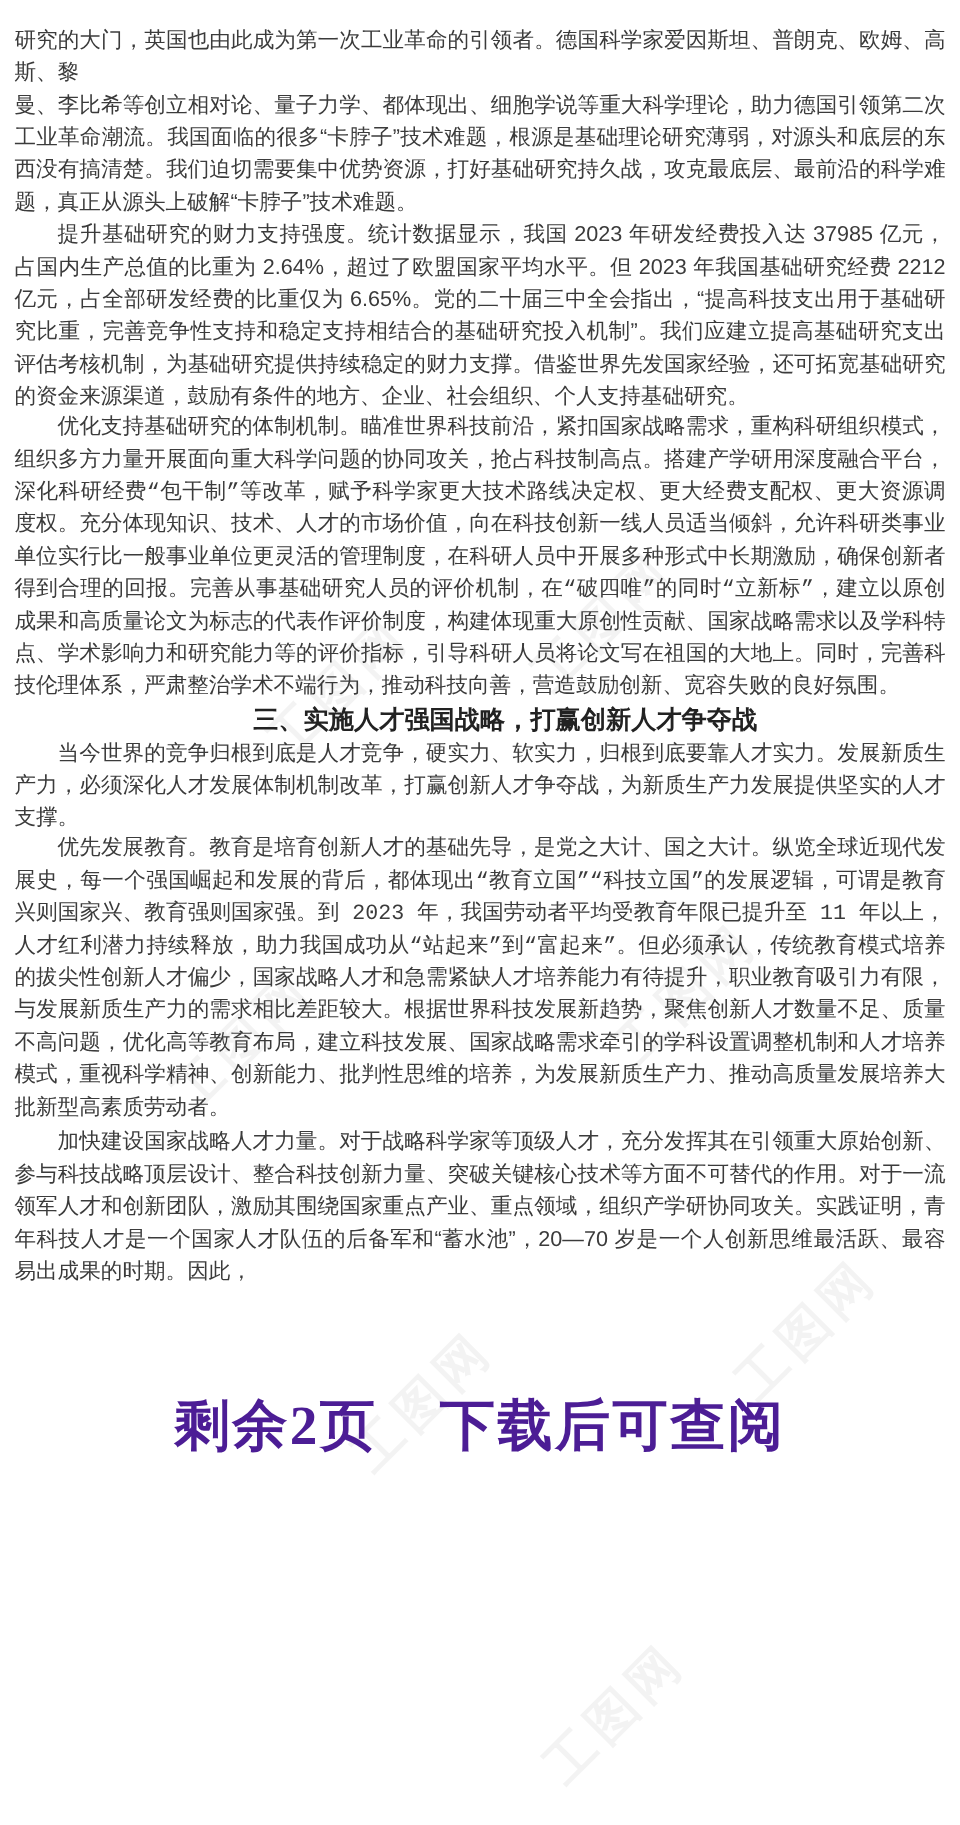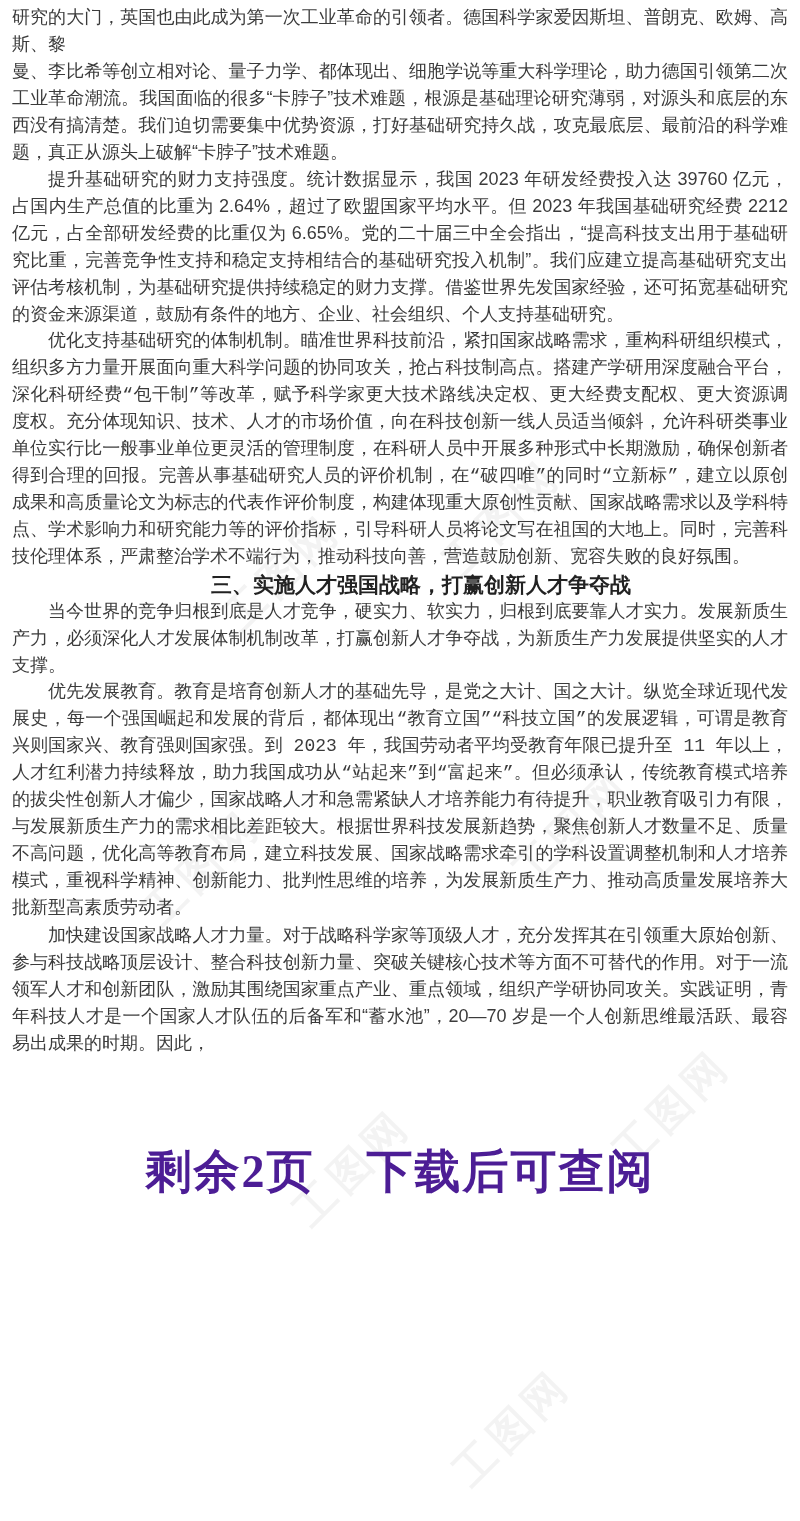--- a/index.html
+++ b/index.html
@@ -20,21 +20,21 @@
     color: #000000;
     opacity: 0.045;
     transform: rotate(-45deg);
     white-space: nowrap;
     letter-spacing: 6px;
   }
   
   .doc {
     position: relative;
     z-index: 1;
-    padding: 4px 12px 0 12px;
+    padding: 20px 12px 0 12px;
     color: #3b3b3b;
     font-size: 18px;
     line-height: 27px;
     text-align: justify;
   }
   .doc p, .doc h2 { margin: 0; }
   .para.indent { text-indent: 2em; }
   .frag  { margin-top: 0; }
   .cont  { margin-top: 52px; }
   .m2    { margin-top: 31px; }
@@ -74,21 +74,21 @@
   <span class="wm" style="left:500px; top:800px;">工图网</span>
   <span class="wm" style="left:130px; top:840px;">工图网</span>
   <span class="wm" style="left:600px; top:1080px;">工图网</span>
   <span class="wm" style="left:280px; top:1140px;">工图网</span>
   <span class="wm" style="left:440px; top:1400px;">工图网</span>
 </div>
 
 <main class="doc">
   <p class="para frag">研究的大门，英国也由此成为第一次工业革命的引领者。德国科学家爱因斯坦、普朗克、欧姆、高斯、黎</p>
   <p class="para cont">曼、李比希等创立相对论、量子力学、都体现出、细胞学说等重大科学理论，助力德国引领第二次工业革命潮流。我国面临的很多“卡脖子”技术难题，根源是基础理论研究薄弱，对源头和底层的东西没有搞清楚。我们迫切需要集中优势资源，打好基础研究持久战，攻克最底层、最前沿的科学难题，真正从源头上破解“卡脖子”技术难题。</p>
-  <p class="para indent m3">提升基础研究的财力支持强度。统计数据显示，我国 2023 年研发经费投入达 39760 亿元，占国内生产总值的比重为 2.64%，超过了欧盟国家平均水平。但 2023 年我国基础研究经费 2212 亿元，占全部研发经费的比重仅为 6.65%。党的二十届三中全会指出，“提高科技支出用于基础研究比重，完善竞争性支持和稳定支持相结合的基础研究投入机制”。我们应建立提高基础研究支出评估考核机制，为基础研究提供持续稳定的财力支撑。借鉴世界先发国家经验，还可拓宽基础研究的资金来源渠道，鼓励有条件的地方、企业、社会组织、个人支持基础研究。</p>
+  <p class="para indent m3">提升基础研究的财力支持强度。统计数据显示，我国 2023 年研发经费投入达 37985 亿元，占国内生产总值的比重为 2.64%，超过了欧盟国家平均水平。但 2023 年我国基础研究经费 2212 亿元，占全部研发经费的比重仅为 6.65%。党的二十届三中全会指出，“提高科技支出用于基础研究比重，完善竞争性支持和稳定支持相结合的基础研究投入机制”。我们应建立提高基础研究支出评估考核机制，为基础研究提供持续稳定的财力支撑。借鉴世界先发国家经验，还可拓宽基础研究的资金来源渠道，鼓励有条件的地方、企业、社会组织、个人支持基础研究。</p>
   <p class="para indent m4">优化支持基础研究的体制机制。瞄准世界科技前沿，紧扣国家战略需求，重构科研组织模式，组织多方力量开展面向重大科学问题的协同攻关，抢占科技制高点。搭建产学研用深度融合平台，深化科研经费“包干制”等改革，赋予科学家更大技术路线决定权、更大经费支配权、更大资源调度权。充分体现知识、技术、人才的市场价值，向在科技创新一线人员适当倾斜，允许科研类事业单位实行比一般事业单位更灵活的管理制度，在科研人员中开展多种形式中长期激励，确保创新者得到合理的回报。完善从事基础研究人员的评价机制，在“破四唯”的同时“立新标”，建立以原创成果和高质量论文为标志的代表作评价制度，构建体现重大原创性贡献、国家战略需求以及学科特点、学术影响力和研究能力等的评价指标，引导科研人员将论文写在祖国的大地上。同时，完善科技伦理体系，严肃整治学术不端行为，推动科技向善，营造鼓励创新、宽容失败的良好氛围。</p>
   <h2 class="heading">三、实施人才强国战略，打赢创新人才争夺战</h2>
   <p class="para indent m6">当今世界的竞争归根到底是人才竞争，硬实力、软实力，归根到底要靠人才实力。发展新质生产力，必须深化人才发展体制机制改革，打赢创新人才争夺战，为新质生产力发展提供坚实的人才支撑。</p>
   <p class="para indent m7">优先发展教育。教育是培育创新人才的基础先导，是党之大计、国之大计。纵览全球近现代发展史，每一个强国崛起和发展的背后，都体现出“教育立国”“科技立国”的发展逻辑，可谓是教育兴则国家兴、教育强则国家强。到 2023 年，我国劳动者平均受教育年限已提升至 11 年以上，人才红利潜力持续释放，助力我国成功从“站起来”到“富起来”。但必须承认，传统教育模式培养的拔尖性创新人才偏少，国家战略人才和急需紧缺人才培养能力有待提升，职业教育吸引力有限，与发展新质生产力的需求相比差距较大。根据世界科技发展新趋势，聚焦创新人才数量不足、质量不高问题，优化高等教育布局，建立科技发展、国家战略需求牵引的学科设置调整机制和人才培养模式，重视科学精神、创新能力、批判性思维的培养，为发展新质生产力、推动高质量发展培养大批新型高素质劳动者。</p>
   <p class="para indent m8">加快建设国家战略人才力量。对于战略科学家等顶级人才，充分发挥其在引领重大原始创新、参与科技战略顶层设计、整合科技创新力量、突破关键核心技术等方面不可替代的作用。对于一流领军人才和创新团队，激励其围绕国家重点产业、重点领域，组织产学研协同攻关。实践证明，青年科技人才是一个国家人才队伍的后备军和“蓄水池”，20—70 岁是一个人创新思维最活跃、最容易出成果的时期。因此，</p>
 
   <div class="footer">
     <span>剩余2页</span><span class="gap"></span><span>下载后可查阅</span>
   </div>
 </main>

